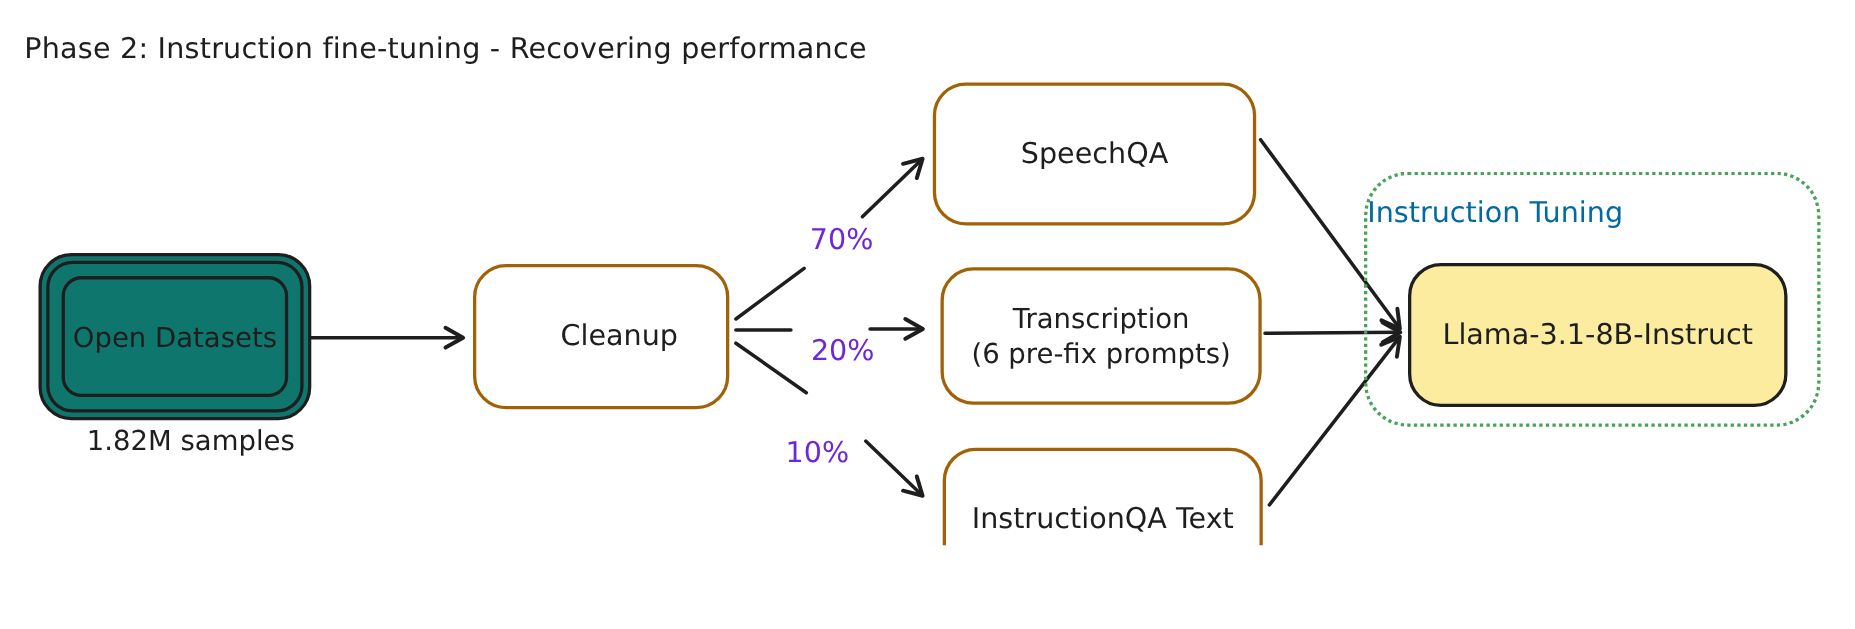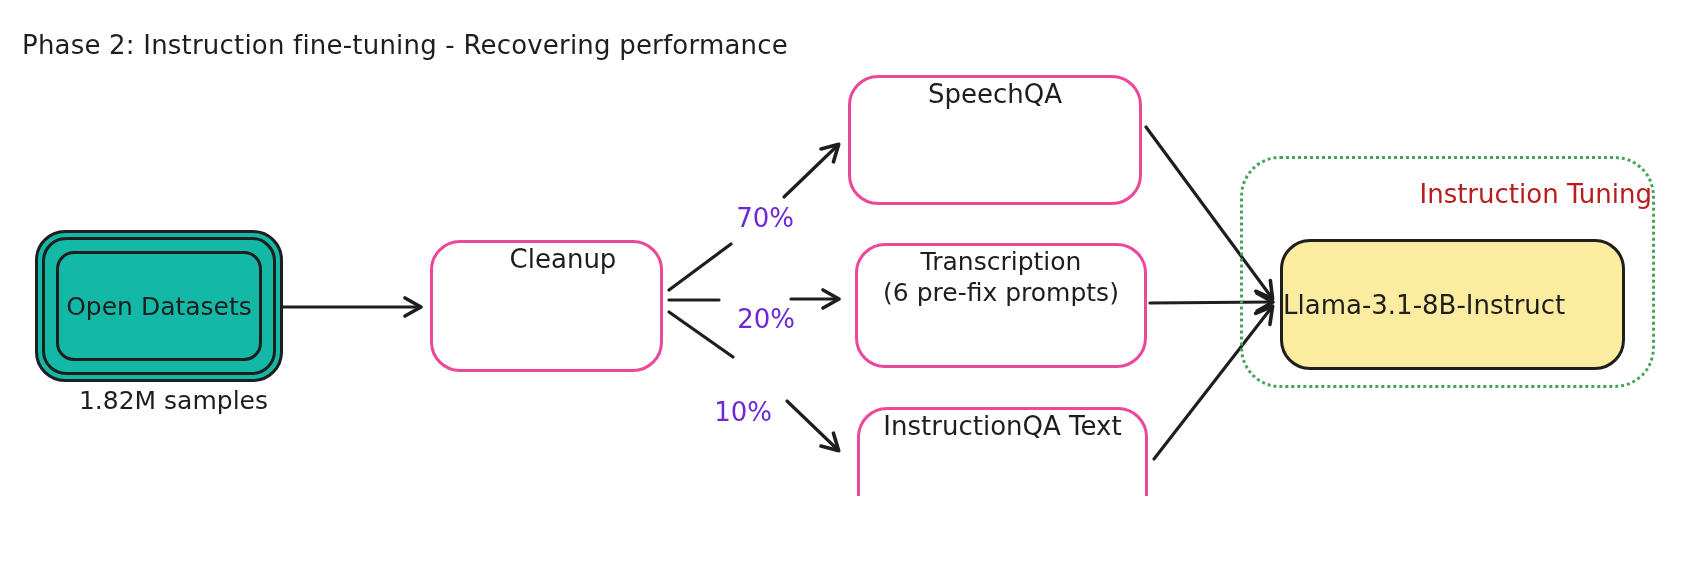--- a/index.html
+++ b/index.html
@@ -18,39 +18,39 @@
     position: absolute;
     left: 22px; top: 30px;
     font-size: 26px;
     letter-spacing: 0.2px;
     color: #1e1e1e;
     white-space: nowrap;
   }
 
   .node {
     position: absolute;
-    border: 3px solid #ec4899;
+    border: 3px solid #a16207;
     border-radius: 30px;
     background: #ffffff;
     display: flex;
-    align-items: flex-start;
+    align-items: center;
     justify-content: center;
     text-align: center;
     box-sizing: border-box;
     font-size: 26px;
     line-height: 1.25;
   }
 
   
   .stack-outer {
     position: absolute;
     border: 3px solid #1e1e1e;
     border-radius: 30px;
     box-sizing: border-box;
-    background: #14b8a6;
+    background: #0f766e;
   }
   .stack-mid {
     position: absolute;
     inset: 4px;
     border: 3px solid #1e1e1e;
     border-radius: 24px;
   }
   .stack-inner {
     position: absolute;
     inset: 11px;
@@ -82,34 +82,34 @@
     left: 1240px; top: 156px;
     width: 415px; height: 232px;
     border: 3px dotted #47a356;
     border-radius: 40px;
     box-sizing: border-box;
   }
   .group-label {
     position: absolute;
     left: 0; top: 20px;
     width: 100%;
-    text-align: right;
-    color: #b91c1c;
+    text-align: left;
+    color: #0369a1;
     font-size: 26px;
   }
   .llama-node {
     position: absolute;
     left: 37px; top: 80px;
     width: 345px; height: 131px;
     background: #fbeca0;
     border: 3px solid #1e1e1e;
     border-radius: 30px;
     display: flex;
     align-items: center;
-    justify-content: flex-start;
+    justify-content: center;
     font-size: 26px;
     box-sizing: border-box;
   }
   .two-line span { display: block; }
 </style>
 </head>
 <body>
 
 <div class="canvas">
 

